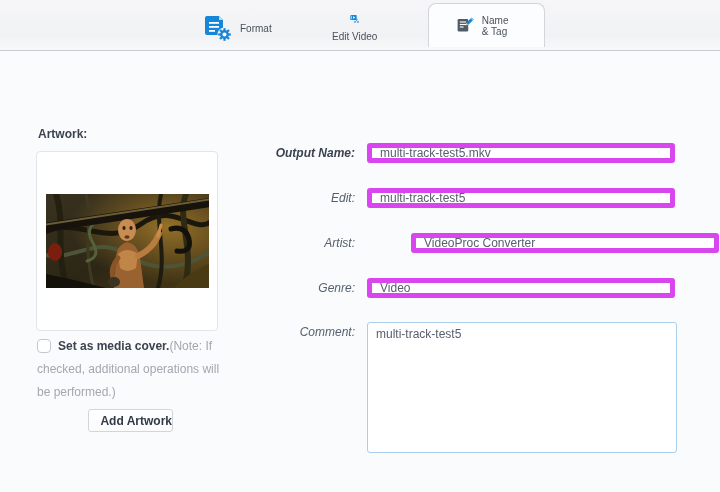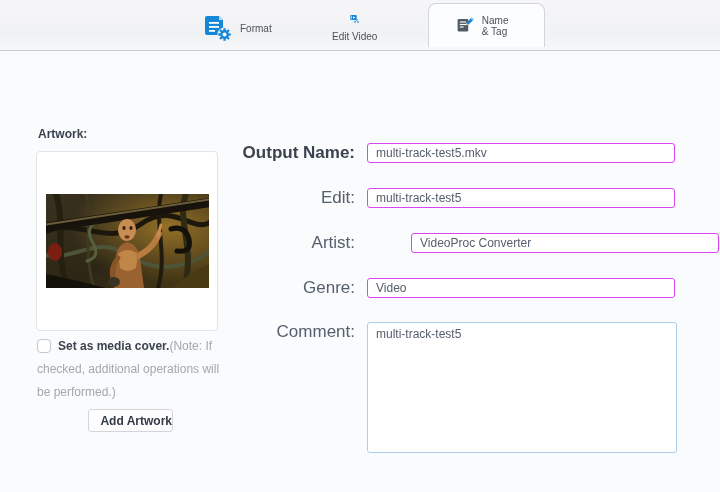--- a/index.html
+++ b/index.html
@@ -65,27 +65,27 @@
     background:linear-gradient(#ffffff,#fbfbfc);
     border:1px solid #d2d5da; border-radius:3px;
     font-family:"Liberation Sans", sans-serif;
     font-size:12px; font-weight:bold; color:#333a47;
     text-align:right; cursor:pointer;
   }
 
   
   .form-row { position:absolute; left:230px; display:flex; }
   .field-label {
-    width:137px; text-align:right; font-size:17px; color:#55606e;
-    line-height:20px; padding-right:12px; white-space:nowrap;
+    width:137px; text-align:right; font-size:12px; color:#55606e;
+    line-height:20px; padding-right:12px; white-space:nowrap;font-style:italic;
   }
   .field-label.bold { font-weight:bold; color:#3b4350; }
   .text-input {
     width:308px; height:20px;
-    border:1px solid #d946ef; border-radius:3px; background:#ffffff;
+    border:5px solid #d946ef; border-radius:3px; background:#ffffff;
     font-family:"Liberation Sans", sans-serif;
     font-size:12px; color:#555e6c; padding:0 8px;
     outline:none;
   }
   .comment-area {
     width:310px; height:131px;
     border:1px solid #a9cdea; border-radius:3px; background:#ffffff;
     font-family:"Liberation Sans", sans-serif;
     font-size:12px; color:#555e6c; padding:4px 8px;
     resize:none; outline:none;

